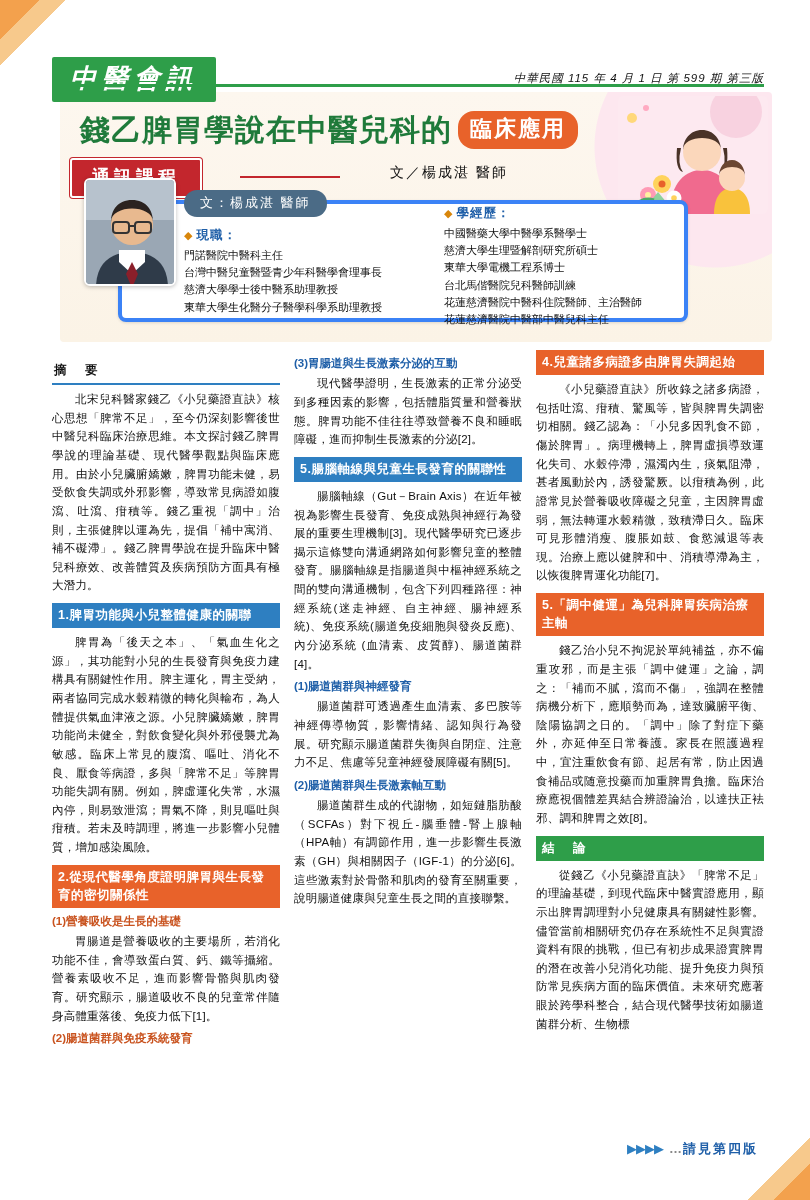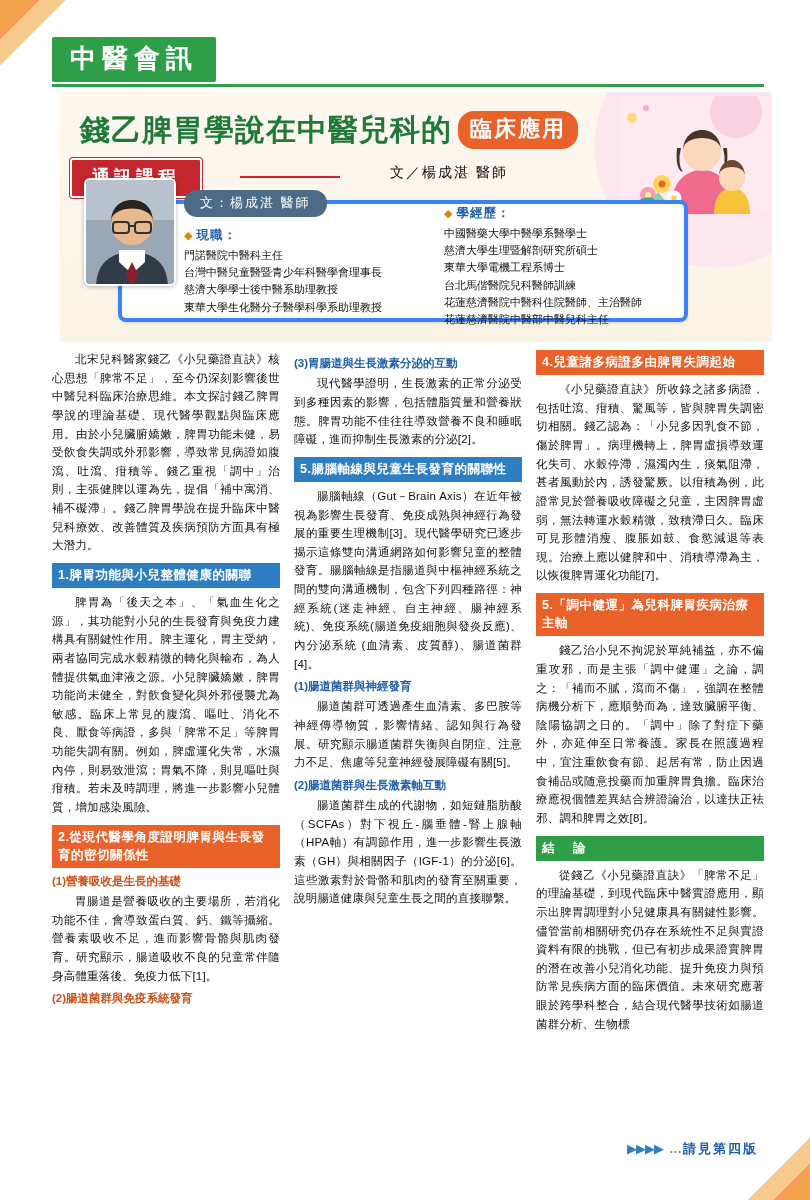--- a/index.html
+++ b/index.html
@@ -24,23 +24,24 @@
     background: linear-gradient(135deg,#f3a14d 0 28px, #f7c98c 28px 46px, #ffffff 46px);
     z-index:0;
   }
   .corner-br {
     position:absolute; right:0; bottom:0; width:150px; height:150px;
     background: linear-gradient(315deg,#f3a14d 0 26px, #f7c98c 26px 44px, #ffffff 44px);
     z-index:0;
   }
   
   .masthead {
-    position:absolute; left:52px; top:40px; width:712px; height:42px;
-    display:flex; align-items:flex-end;
+    position:absolute; left:52px; top:58px; width:712px; height:42px;
+    display:flex; align-items:center;
     z-index: 3;
+    font-style: italic;
   }
   .masthead-title {
     background:#2e9e49;
     color:#fff;
     font-family:"Liberation Serif","DejaVu Serif",serif;
     font-weight:bold;
     font-size:26px;
     letter-spacing:6px;
     padding:4px 18px 6px 18px;
     border-radius:2px;
@@ -203,20 +204,21 @@
 </head>
 <body>
 
 <div class="page">
 
   <div class="corner-tl"></div>
   <div class="corner-br"></div>
 
   <div class="masthead">
     <div class="masthead-title">中醫會訊</div>
+    <div class="masthead-meta">中華民國 115 年 4 月 1 日  第 599 期  第三版</div>
   </div>
   <div class="masthead-rule"></div>
 
   <div class="hero">
     <div class="hero-bg"></div>
 
     <div class="headline">
       <span>錢乙脾胃學說在中醫兒科的</span><span class="hl-pill">臨床應用</span>
     </div>
 
@@ -285,20 +287,21 @@
         <div class="row">台北馬偕醫院兒科醫師訓練</div>
         <div class="row">花蓮慈濟醫院中醫科住院醫師、主治醫師</div>
         <div class="row">花蓮慈濟醫院中醫部中醫兒科主任</div>
       </div>
     </div>
   </div>
 
   <div class="body">
 
     <div class="col">
+      <div class="sec-title plain">摘　要</div>
       <p class="para indent">北宋兒科醫家錢乙《小兒藥證直訣》核心思想「脾常不足」，至今仍深刻影響後世中醫兒科臨床治療思維。本文探討錢乙脾胃學說的理論基礎、現代醫學觀點與臨床應用。由於小兒臟腑嬌嫩，脾胃功能未健，易受飲食失調或外邪影響，導致常見病證如腹瀉、吐瀉、疳積等。錢乙重視「調中」治則，主張健脾以運為先，提倡「補中寓消、補不礙滯」。錢乙脾胃學說在提升臨床中醫兒科療效、改善體質及疾病預防方面具有極大潛力。</p>
       <div class="sec-title">1.脾胃功能與小兒整體健康的關聯</div>
       <p class="para indent">脾胃為「後天之本」、「氣血生化之源」，其功能對小兒的生長發育與免疫力建構具有關鍵性作用。脾主運化，胃主受納，兩者協同完成水穀精微的轉化與輸布，為人體提供氣血津液之源。小兒脾臟嬌嫩，脾胃功能尚未健全，對飲食變化與外邪侵襲尤為敏感。臨床上常見的腹瀉、嘔吐、消化不良、厭食等病證，多與「脾常不足」等脾胃功能失調有關。例如，脾虛運化失常，水濕內停，則易致泄瀉；胃氣不降，則見嘔吐與疳積。若未及時調理，將進一步影響小兒體質，增加感染風險。</p>
       <div class="sec-title orange">2.從現代醫學角度證明脾胃與生長發育的密切關係性</div>
       <div class="sub orange">(1)營養吸收是生長的基礎</div>
       <p class="para indent">胃腸道是營養吸收的主要場所，若消化功能不佳，會導致蛋白質、鈣、鐵等攝縮。營養素吸收不足，進而影響骨骼與肌肉發育。研究顯示，腸道吸收不良的兒童常伴隨身高體重落後、免疫力低下[1]。</p>
       <div class="sub orange">(2)腸道菌群與免疫系統發育</div>
     </div>
 
     <div class="col">

